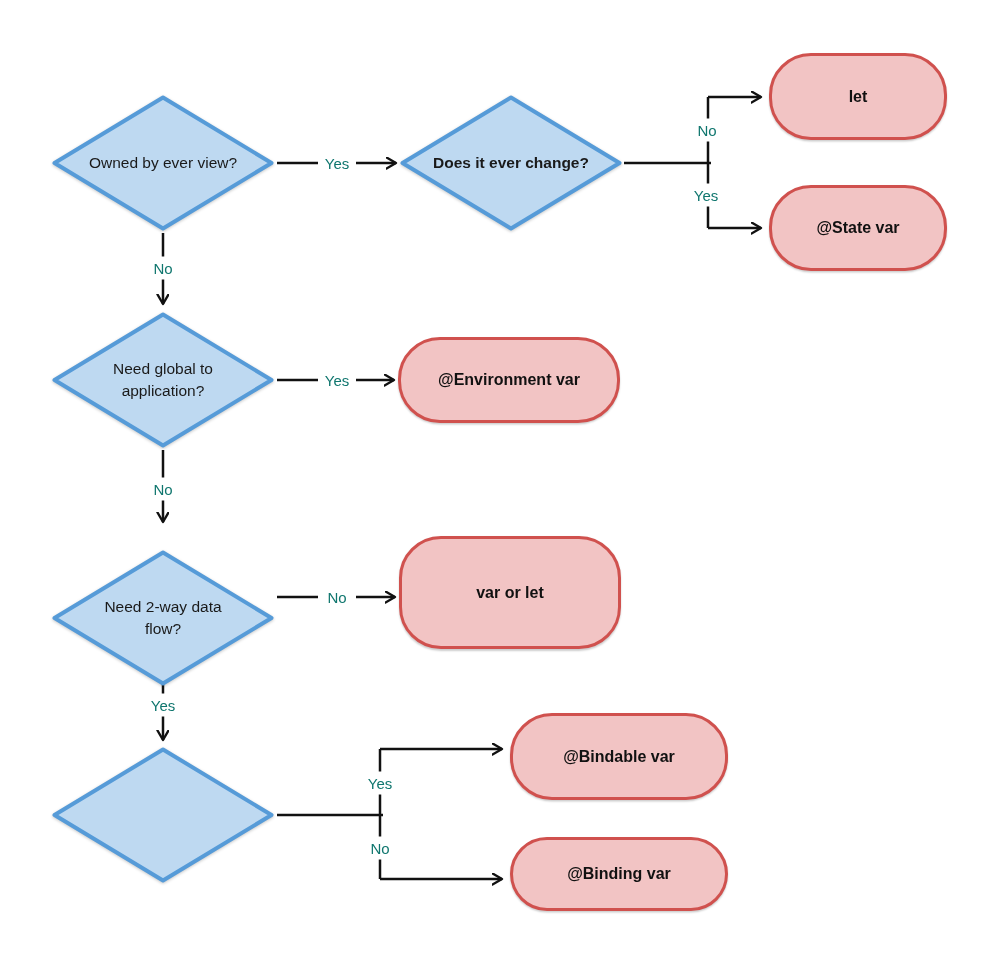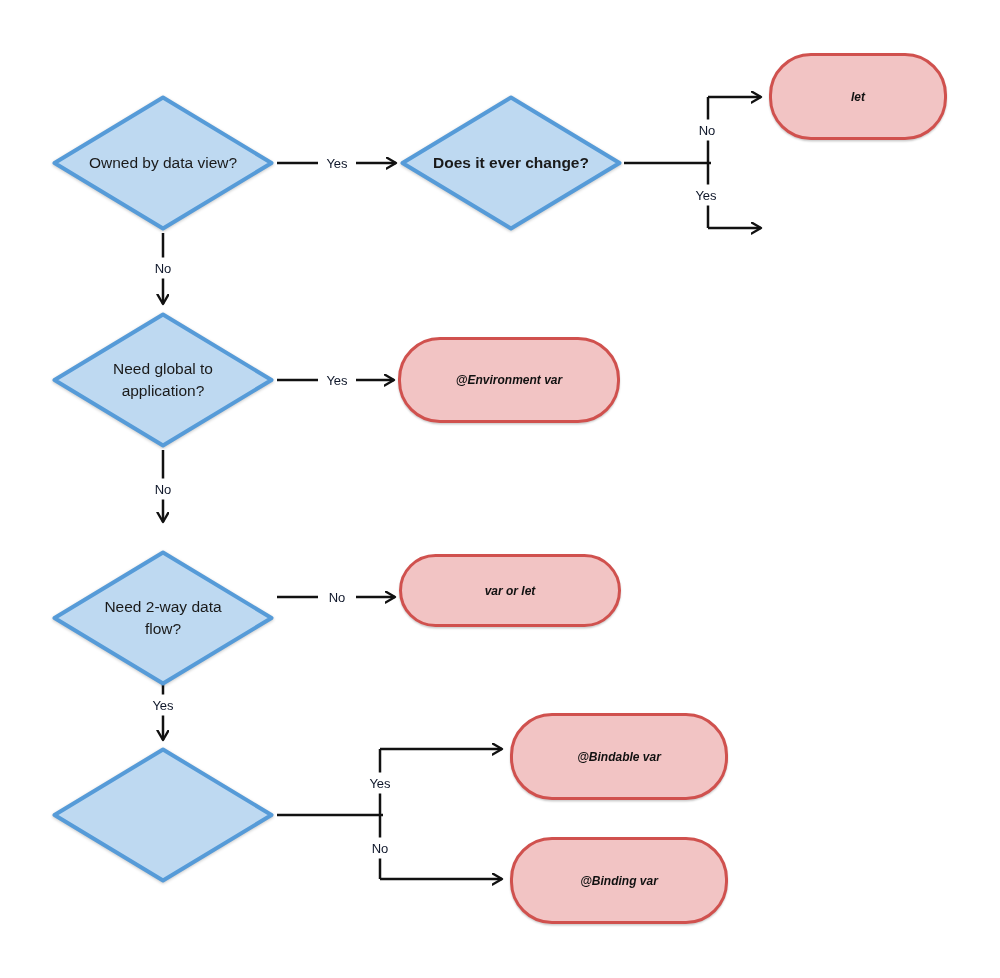--- a/index.html
+++ b/index.html
@@ -38,35 +38,34 @@
   }
 
   
   .result {
     background: #f2c4c4;
     border: 3.5px solid #d0514e;
     border-radius: 42px;
     box-shadow: 0 1.5px 2px rgba(0,0,0,0.20);
   }
   .result .node-text {
-    font-size: 12px;
+    font-size: 16px;
     font-weight: bold;
     color: #111111;
-    font-style: italic;
   }
 
   
   .edge-label {
     position: absolute;
     transform: translate(-50%, -50%);
     background: #ffffff;
-    font-size: 13px;
+    font-size: 15px;
     line-height: 1;
     padding: 4px 4px;
-    color: #0f172a;
+    color: #0f766e;
     white-space: nowrap;
     z-index: 3;
   }
 </style>
 </head>
 <body>
 
 <div class="canvas">
 
   <svg class="connectors" width="1000" height="978">
@@ -105,21 +104,21 @@
       <line x1="380" y1="749" x2="502" y2="749" marker-end="url(#arrow)"></line>
 
       <line x1="380" y1="879" x2="502" y2="879" marker-end="url(#arrow)"></line>
     </g>
   </svg>
 
   <div class="node decision" style="left:52px; top:95px; width:222px; height:136px;">
     <svg class="shape" viewBox="0 0 222 136">
       <polygon points="111,2.5 219.5,68 111,133.5 2.5,68" fill="#bed9f1" stroke="#569bd8" stroke-width="4" stroke-linejoin="round"></polygon>
     </svg>
-    <div class="node-text">Owned by data view?</div>
+    <div class="node-text">Owned by ever view?</div>
   </div>
 
   <div class="node decision" style="left:400px; top:95px; width:222px; height:136px;font-weight:bold;">
     <svg class="shape" viewBox="0 0 222 136">
       <polygon points="111,2.5 219.5,68 111,133.5 2.5,68" fill="#bed9f1" stroke="#569bd8" stroke-width="4" stroke-linejoin="round"></polygon>
     </svg>
     <div class="node-text">Does it ever change?</div>
   </div>
 
   <div class="node decision" style="left:52px; top:312px; width:222px; height:136px;">
@@ -141,34 +140,37 @@
   <div class="node decision" style="left:52px; top:747px; width:222px; height:136px;">
     <svg class="shape" viewBox="0 0 222 136">
       <polygon points="111,2.5 219.5,68 111,133.5 2.5,68" fill="#bed9f1" stroke="#569bd8" stroke-width="4" stroke-linejoin="round"></polygon>
     </svg>
   </div>
 
   <div class="node result" style="left:769px; top:53px; width:178px; height:87px;">
     <div class="node-text">let</div>
   </div>
 
+  <div class="node result" style="left:769px; top:185px; width:178px; height:86px;">
+    <div class="node-text">@State var</div>
+  </div>
 
   <div class="node result" style="left:398px; top:337px; width:222px; height:86px;align-items:center;">
     <div class="node-text">@Environment var</div>
   </div>
 
-  <div class="node result" style="left:399px; top:554px; width:222px; height:73px;">
+  <div class="node result" style="left:399px; top:536px; width:222px; height:113px;">
     <div class="node-text">var or let</div>
   </div>
 
   <div class="node result" style="left:510px; top:706px; width:218px; height:87px;margin-top:7px;">
     <div class="node-text">@Bindable var</div>
   </div>
 
-  <div class="node result" style="left:510px; top:837px; width:218px; height:87px;justify-content:center;">
+  <div class="node result" style="left:510px; top:837px; width:218px; height:74px;justify-content:center;">
     <div class="node-text">@Binding var</div>
   </div>
 
   <div class="edge-label" style="left:337px; top:163px;">Yes</div>
   <div class="edge-label" style="left:707px; top:130px;">No</div>
   <div class="edge-label" style="left:706px; top:195px;">Yes</div>
   <div class="edge-label" style="left:163px; top:268px;">No</div>
   <div class="edge-label" style="left:337px; top:380px;">Yes</div>
   <div class="edge-label" style="left:163px; top:489px;">No</div>
   <div class="edge-label" style="left:337px; top:597px;">No</div>

